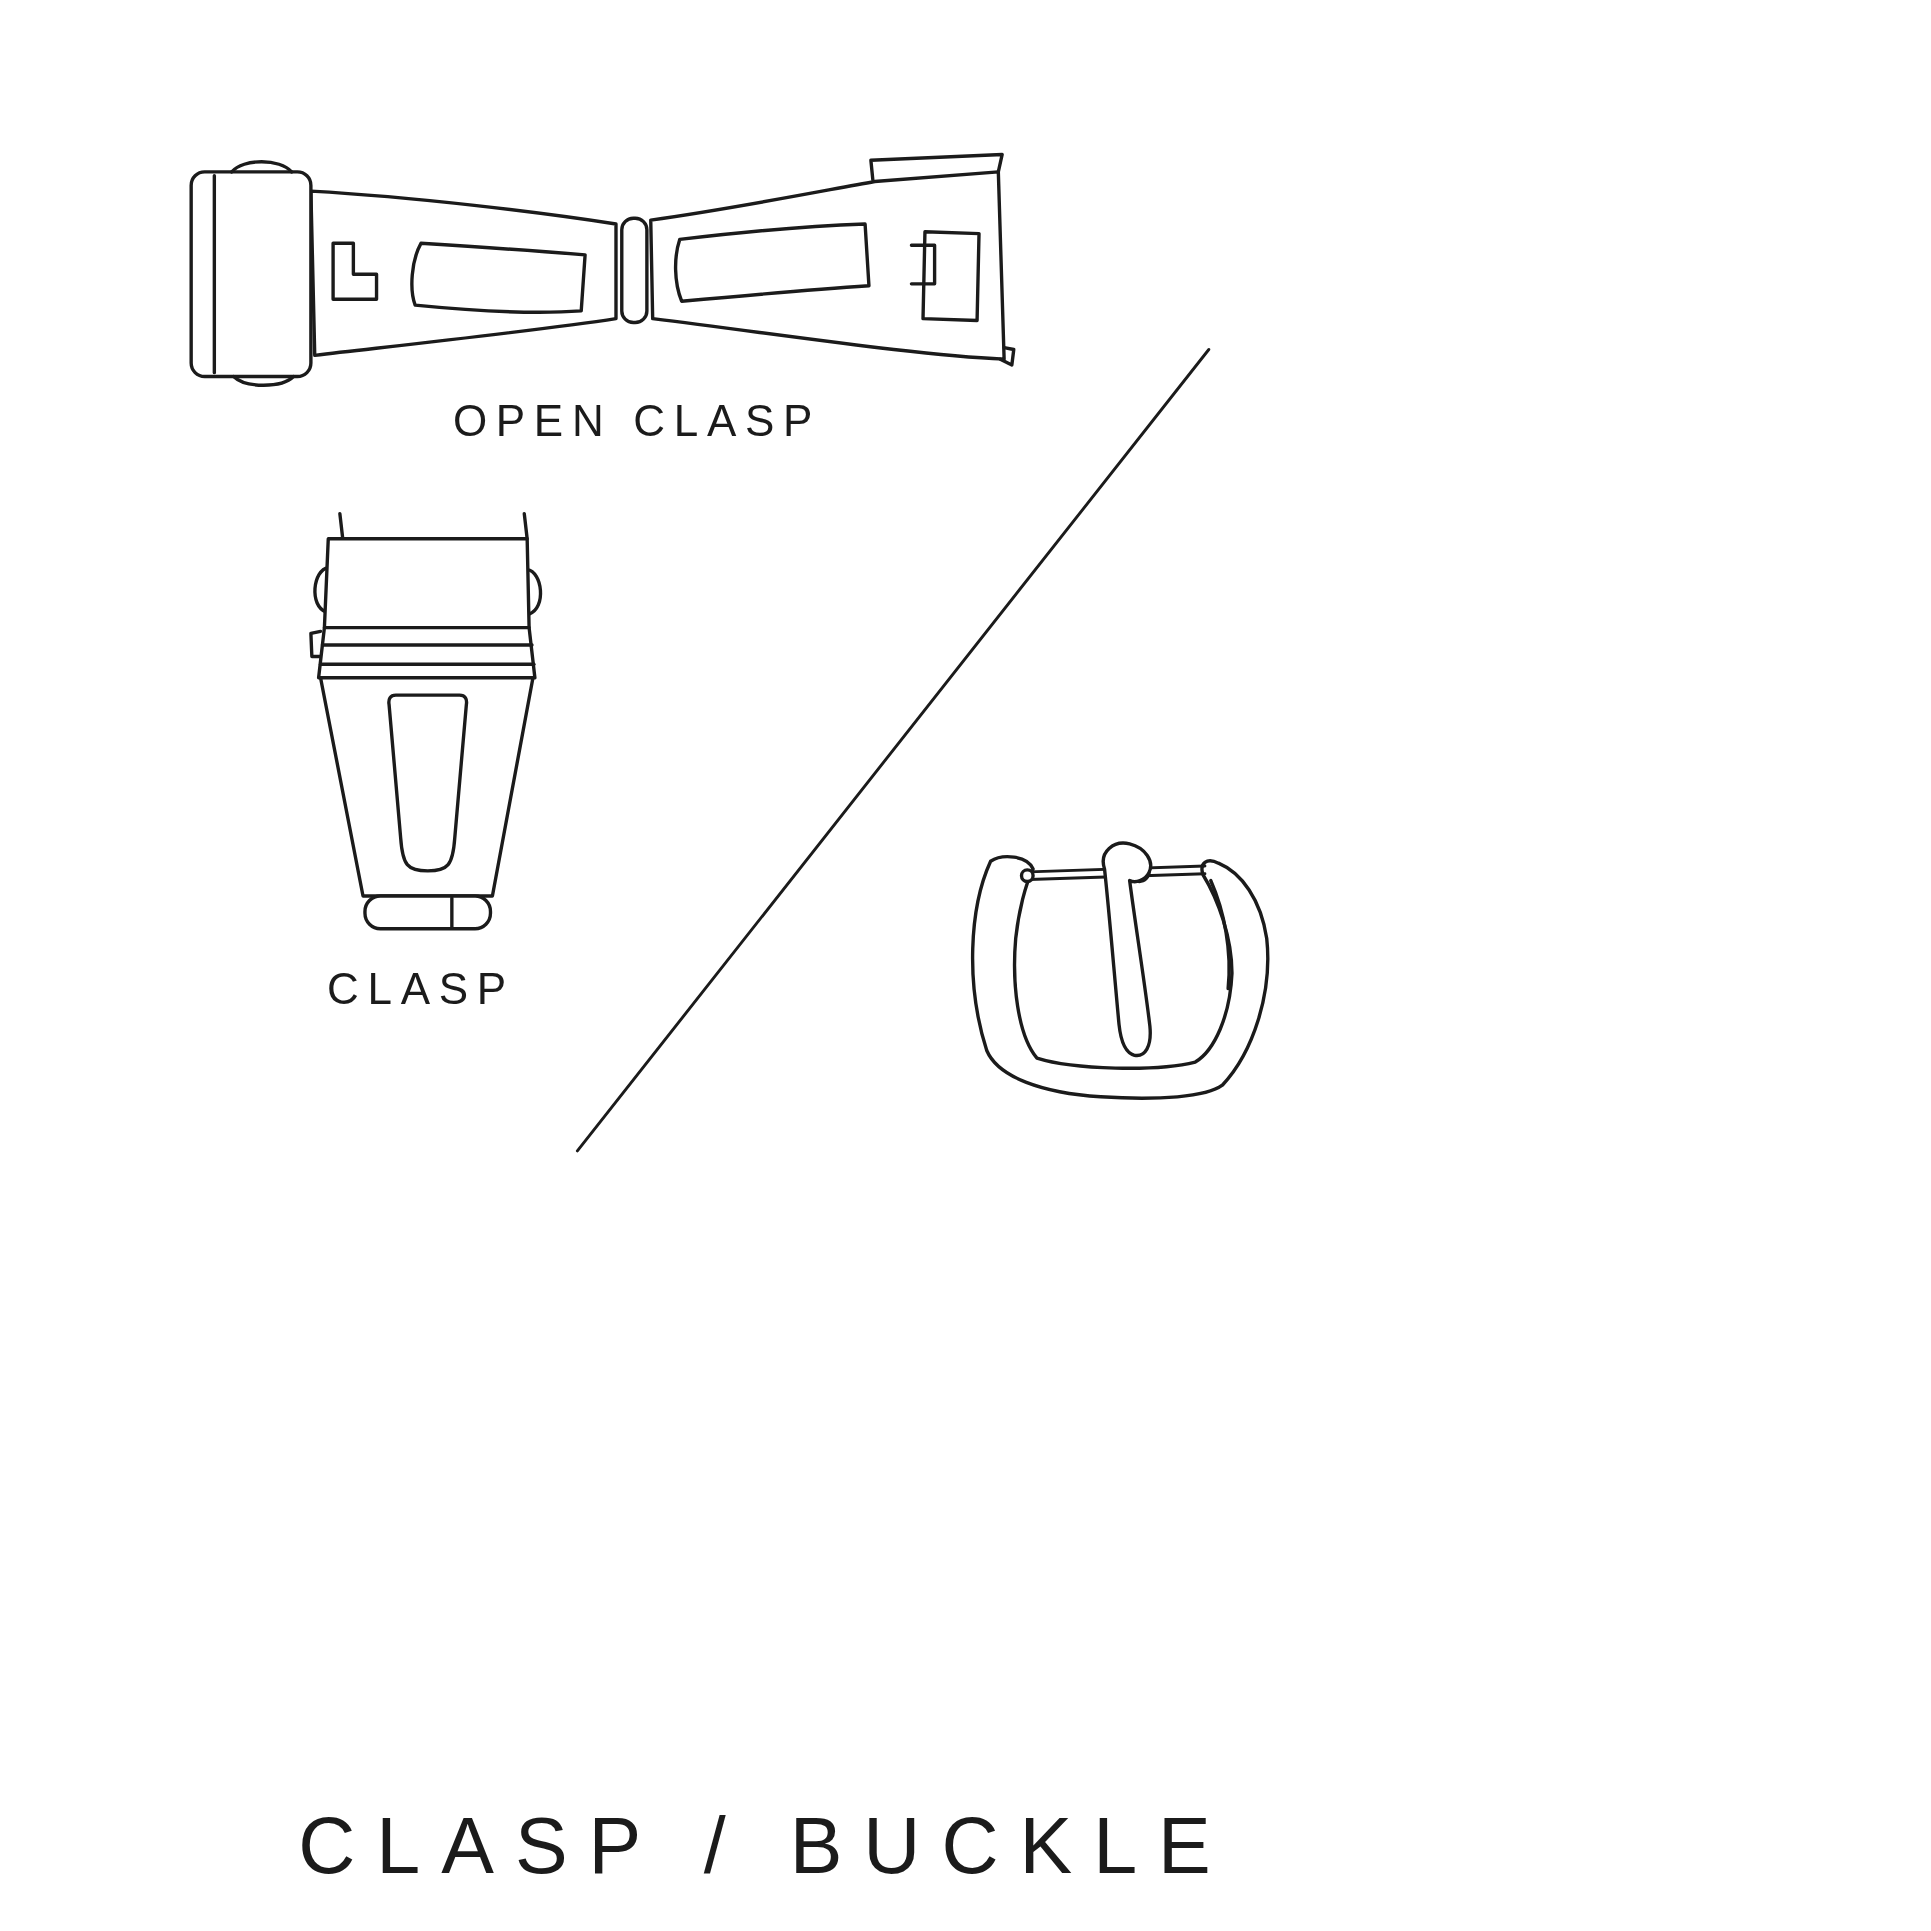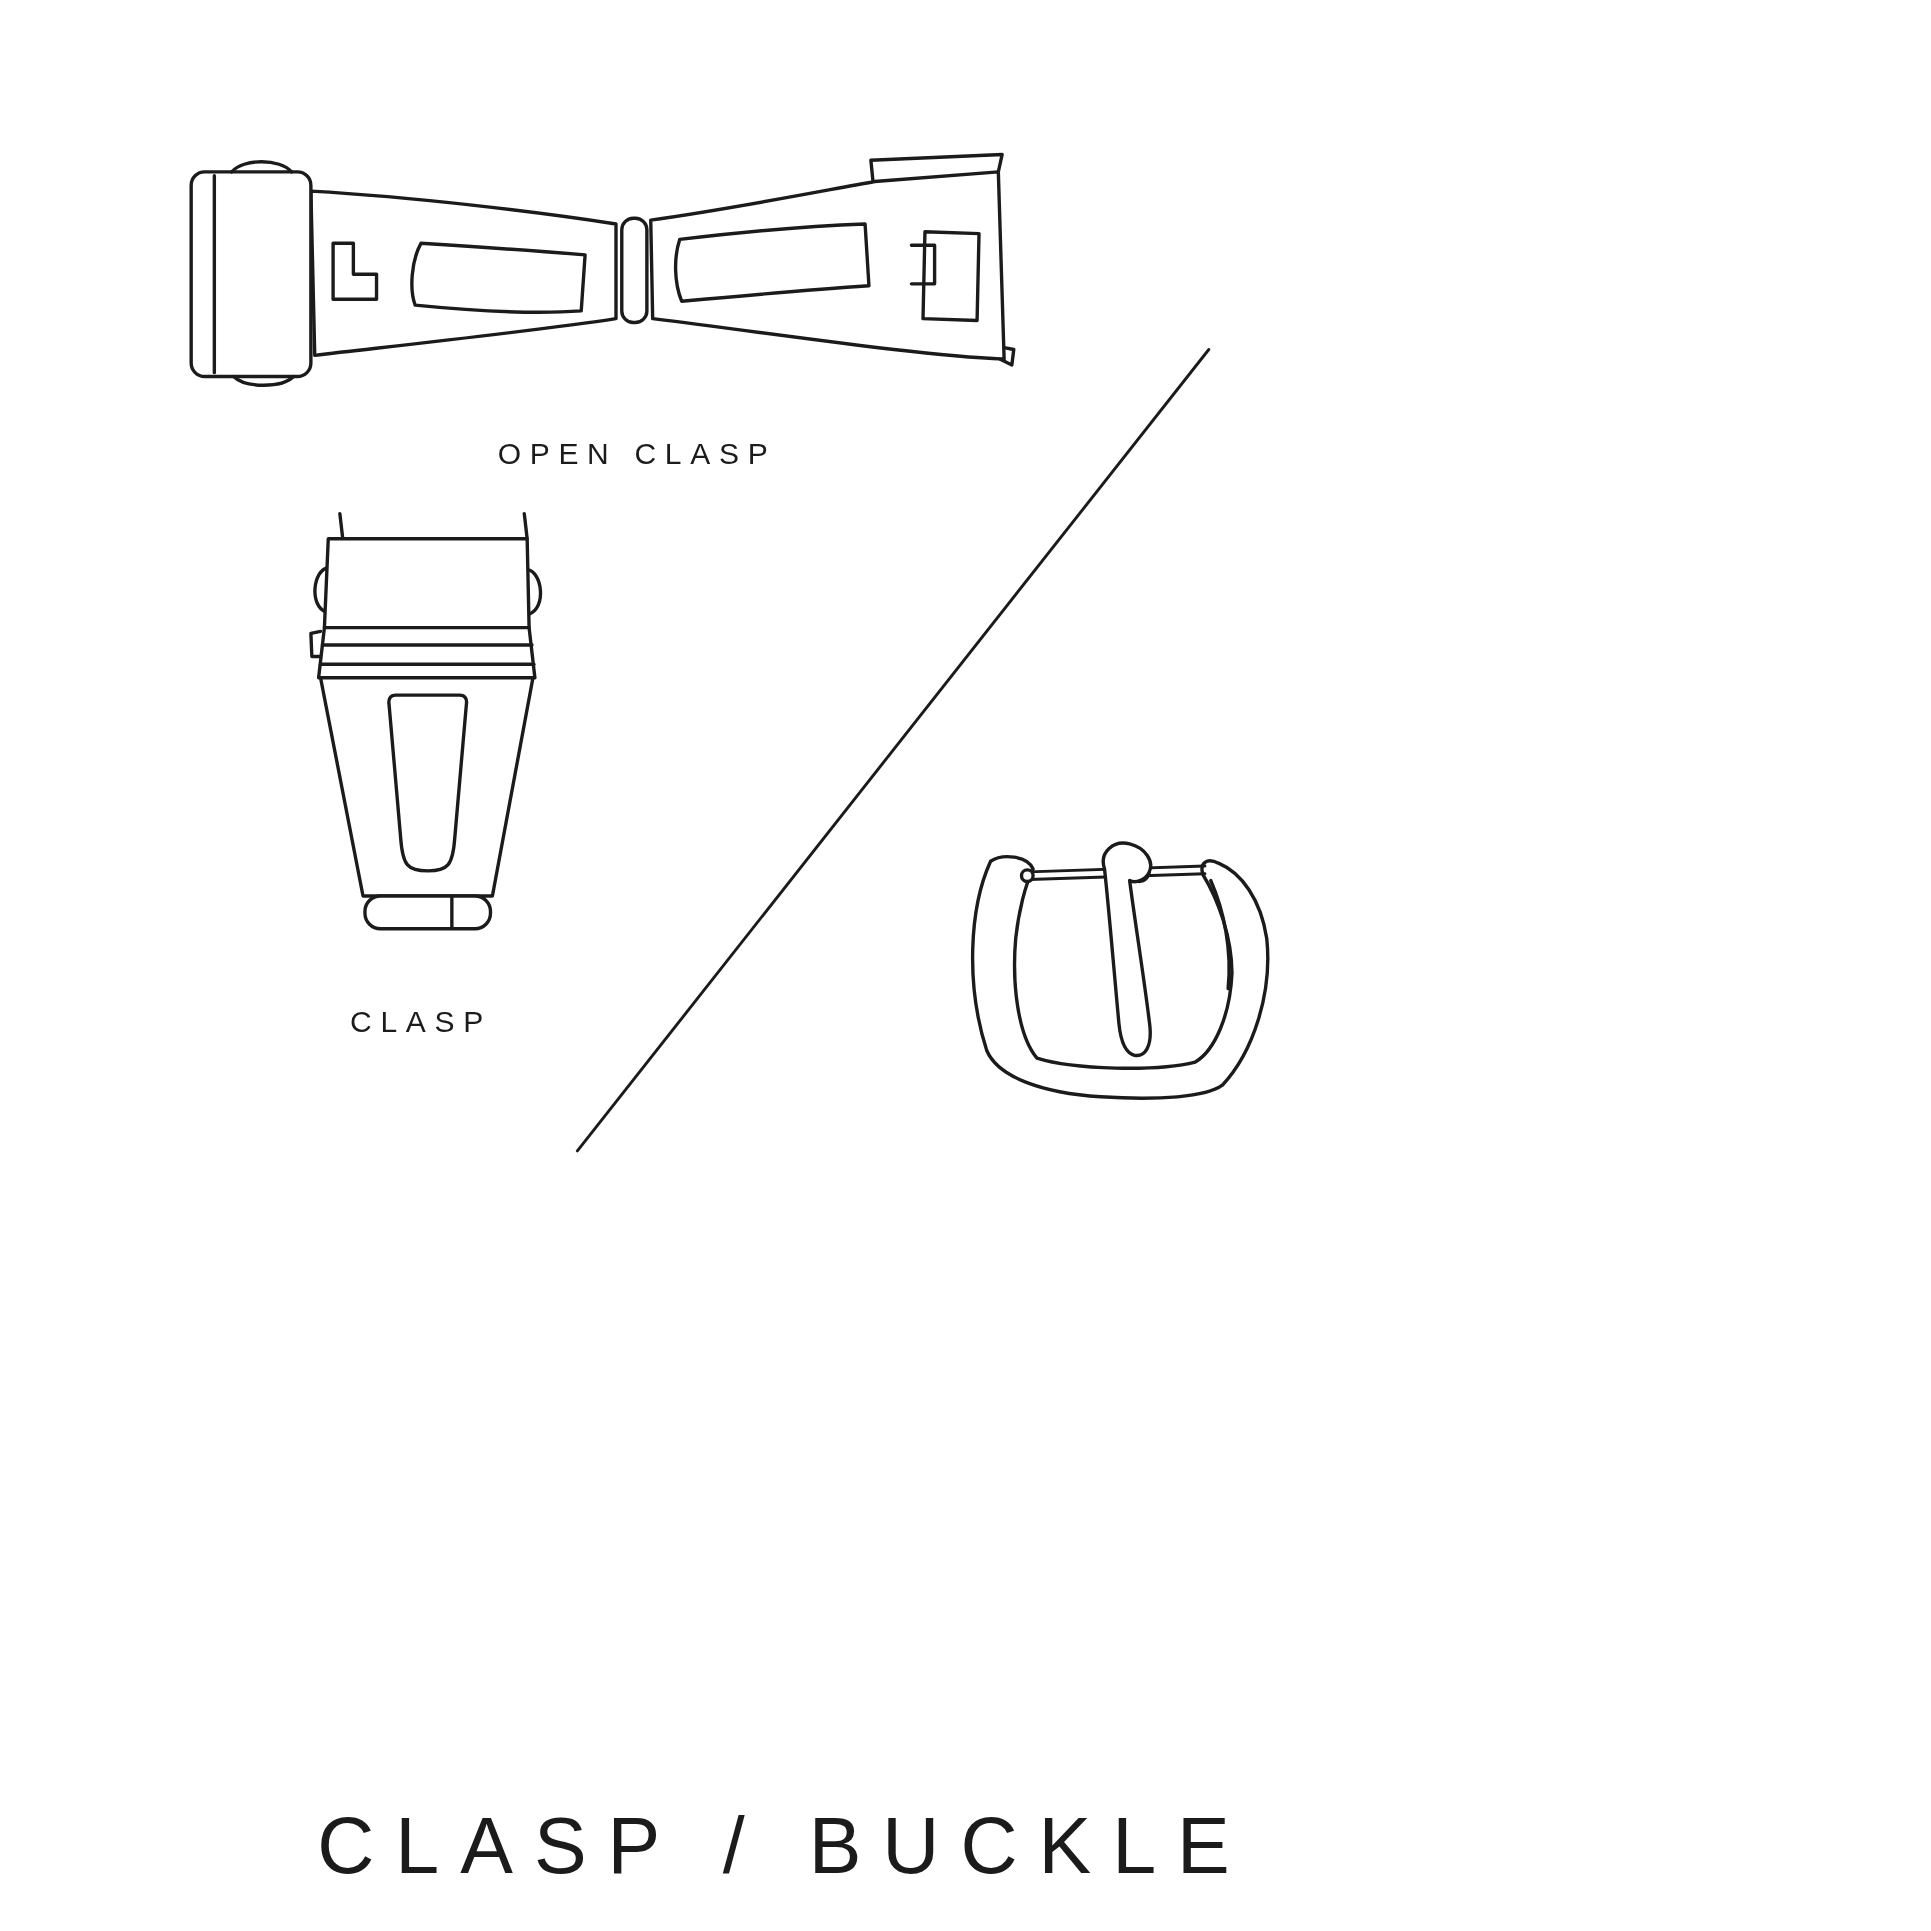--- a/index.html
+++ b/index.html
@@ -12,25 +12,24 @@
   .canvas {
     position: relative;
     width: 1931px; height: 1931px;
     background: #ffffff;
     overflow: hidden;
   }
   .canvas > svg { position: absolute; left: 0; top: 0; }
   .label {
     position: absolute;
     transform: translateX(-50%);
-    font-size: 30px;
+    font-size: 44px;
     letter-spacing: 8.7px;
     font-weight: 400;
     white-space: nowrap;
-    margin-top: 41px;
   }
   .title {
     position: absolute;
     transform: translateX(-50%);
     font-size: 79px;
     letter-spacing: 21px;
     font-weight: 400;
     white-space: nowrap;
   }
 </style>
@@ -126,16 +125,16 @@
                  C1167,1091 1161,1080 1159,1061
                  C1154,1008 1149,946 1144,900 Z"></path>
       </g>
     </g>
   </svg>
 
   <div class="label" style="left:637px; top:396px;">OPEN CLASP</div>
 
   <div class="label" style="left:421px; top:964px;">CLASP</div>
 
-  <div class="title" style="left:784px; top:1800px;text-align:right;">CLASP / BUCKLE</div>
+  <div class="title" style="left:765px; top:1800px;text-align:right;">CLASP / BUCKLE</div>
 
 </div>
 
 
 </body></html>

